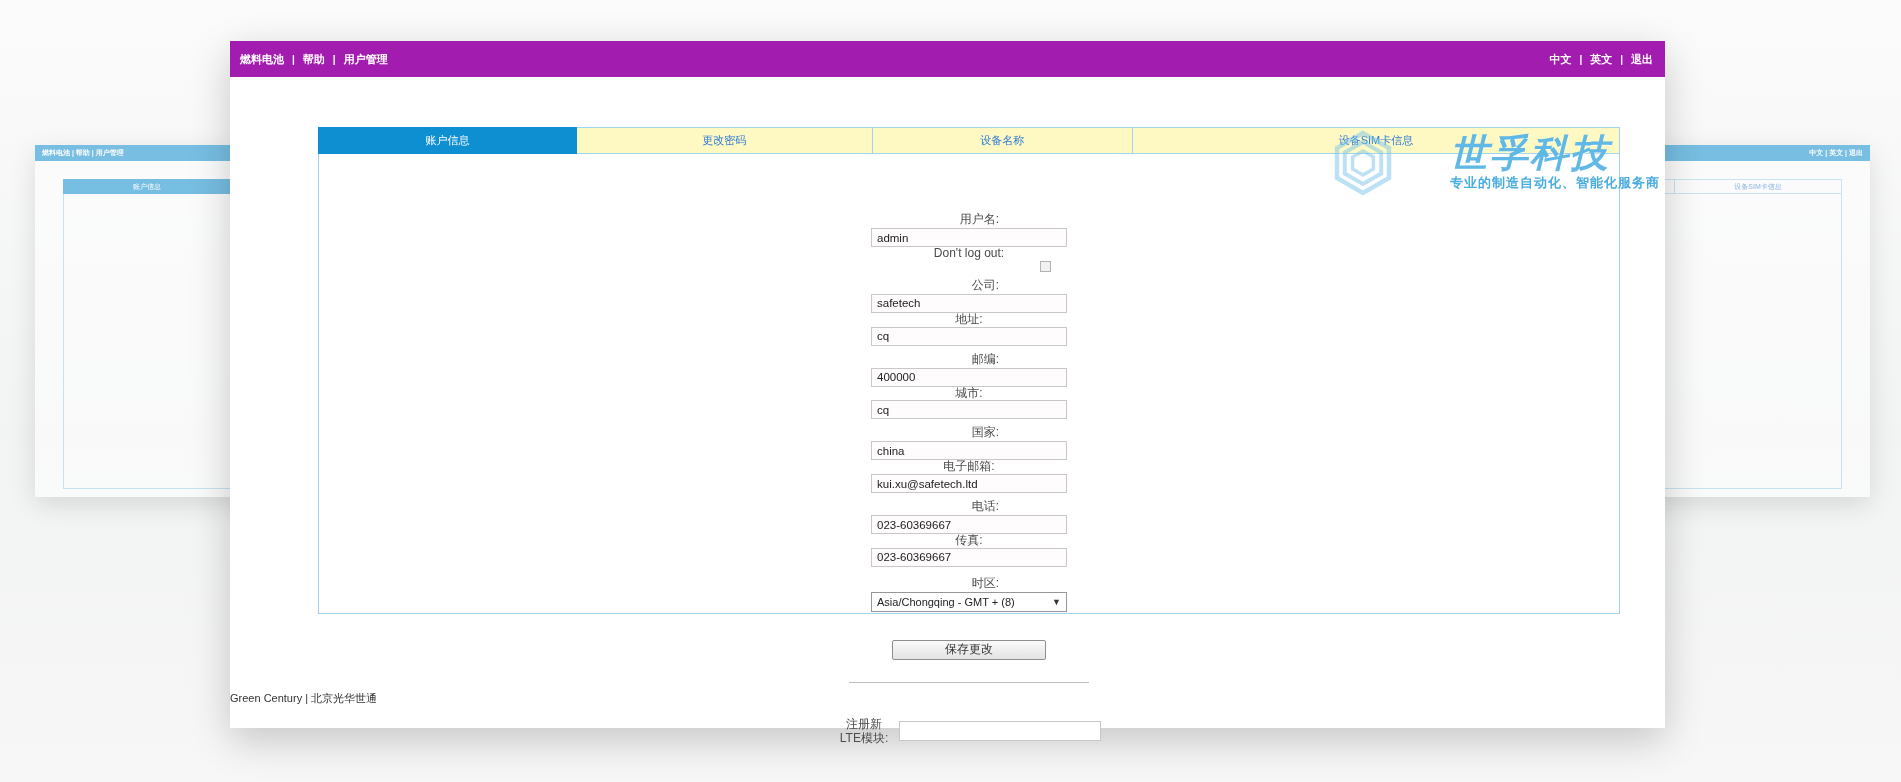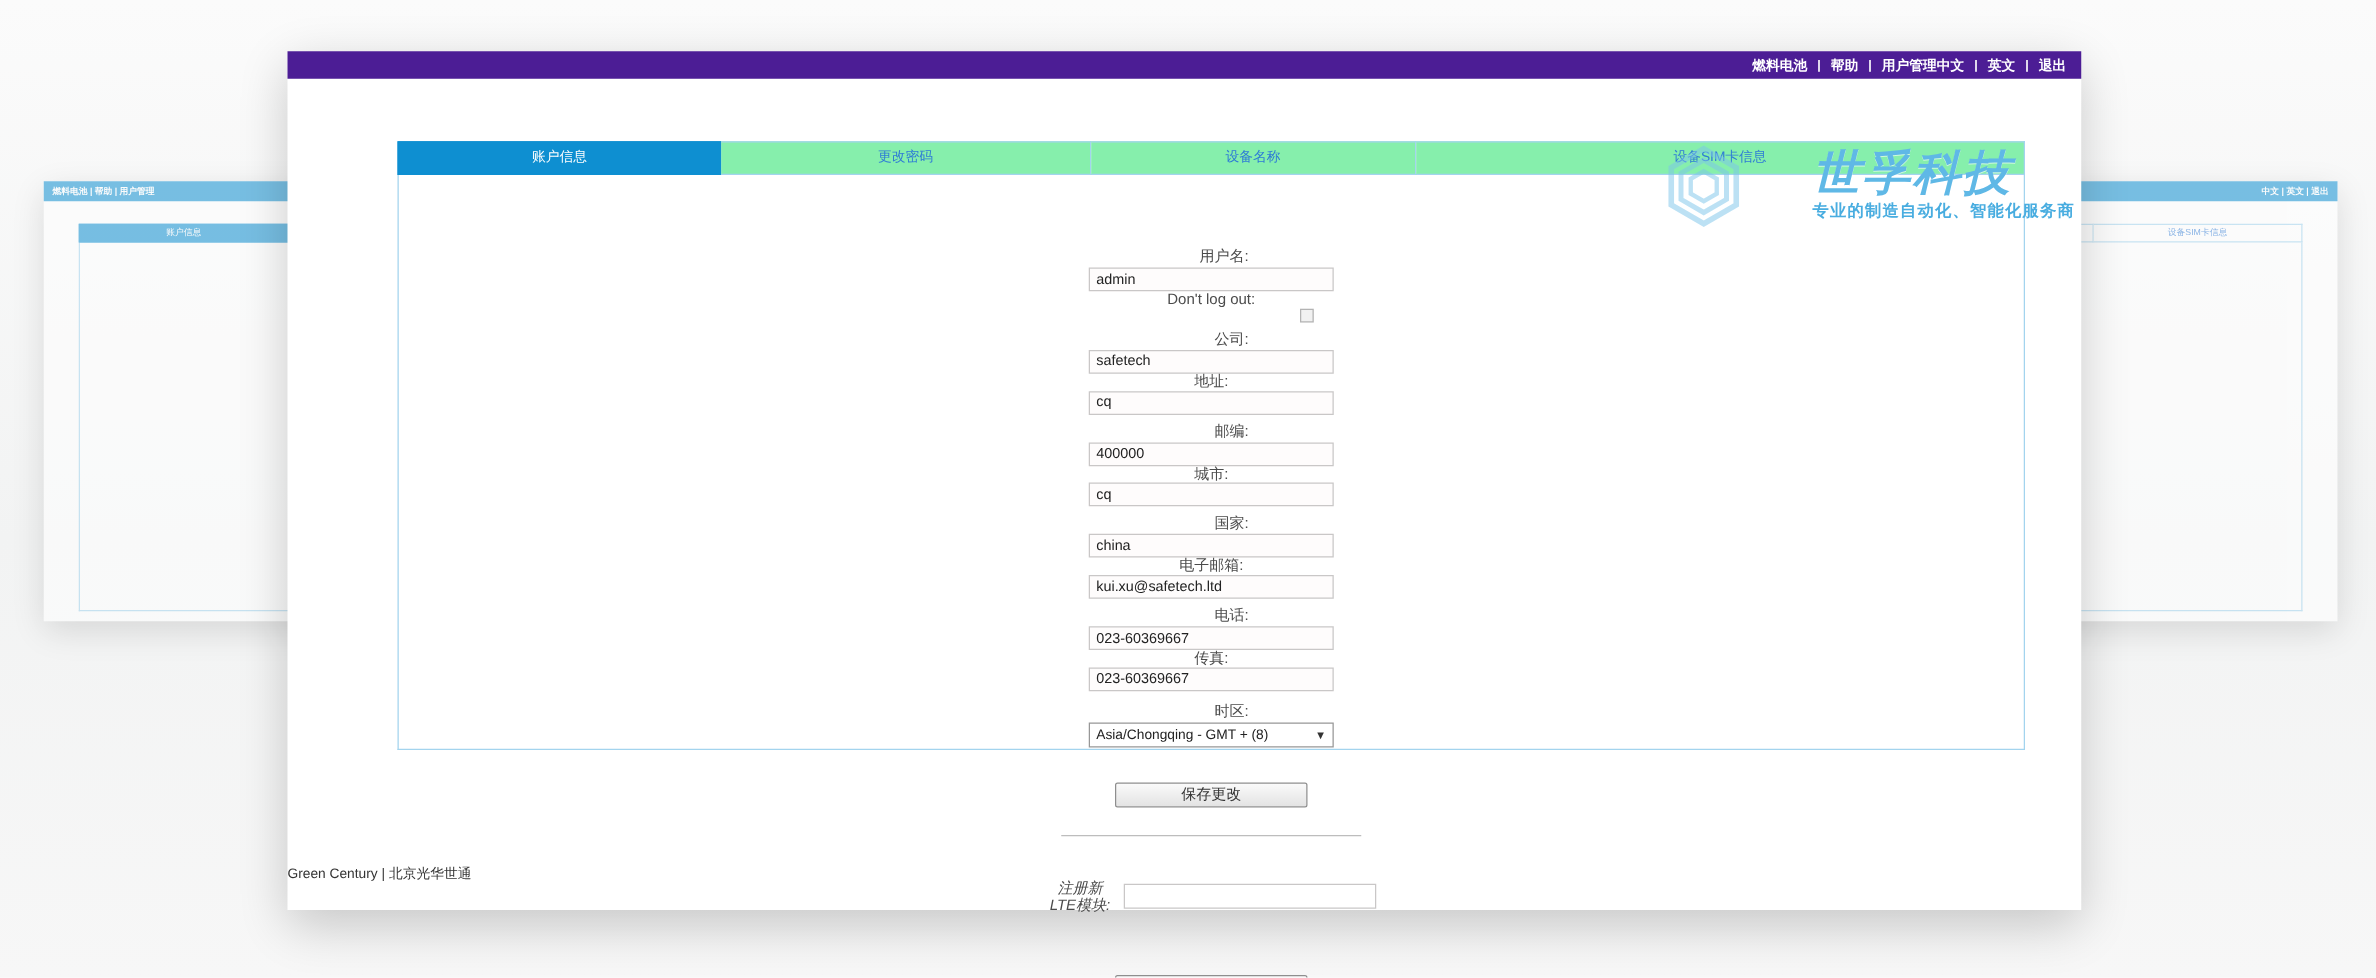--- a/index.html
+++ b/index.html
@@ -18,29 +18,29 @@
   .mini-tabs { display:flex; }
   .mini-tab { flex:1; height:15px; line-height:14px; text-align:center; font-size:7px; color:#2e7bd6;
               background:#fff; border:1px solid #a3d4ee; border-left:none; }
   .mini-tab:first-child { border-left:1px solid #a3d4ee; }
   .mini-tab.active { background:#0e8fd1; color:#fff; border-color:#0e8fd1; }
   .mini-content { border:1px solid #a3d4ee; border-top:none; height:295px; background:#fff; }
 
   
   .main-window { position:absolute; left:230px; top:41px; width:1435px; height:687px; background:#fff;
                  box-shadow:0 12px 38px rgba(0,0,0,0.20); z-index:2; }
-  .navbar { height:22px; background:#4c1d95; display:flex; justify-content:flex-end; align-items:center;
+  .navbar { height:36px; background:#a21caf; display:flex; justify-content:space-between; align-items:center;
             padding:0 12px 0 10px; }
   .nav-group { display:flex; align-items:center; }
   .nav-item { color:#fff; font-size:11px; font-weight:bold; text-decoration:none; cursor:pointer; }
   .nav-sep { color:#fff; font-size:10px; font-weight:bold; margin:0 8px; }
 
   .content-box { margin:50px 45px 0 88px; position:relative; }
   .tabbar { display:flex; }
-  .tab { height:27px; line-height:25px; text-align:center; font-size:11px; color:#2e7bd6; background:#86efac;
+  .tab { height:27px; line-height:25px; text-align:center; font-size:11px; color:#2e7bd6; background:#fef9c3;
          border:1px solid #a3d4ee; border-left:none; cursor:pointer; }
   .tab:first-child { border-left:1px solid #a3d4ee; }
   .tab.active { background:#0e8fd1; color:#fff; border-color:#0e8fd1; }
   .tab.t1 { width:19.9%; } .tab.t2 { width:22.7%; } .tab.t3 { width:20.0%; } .tab.t4 { width:37.4%; }
 
   .panel { border:1px solid #a3d4ee; border-top:none; height:460px; background:#fff; padding-top:57px; }
 
   
   .logo { position:absolute; top:3px; right:-40px; display:flex; align-items:center; z-index:6;
           pointer-events:none;gap:48px; }
@@ -63,21 +63,21 @@
               margin-right:16px; cursor:pointer; }
   .select { width:196px; height:20px; border:1px solid #979797; background:#fff; font-size:11px; color:#222;
             display:flex; align-items:center; justify-content:space-between; padding:0 5px; cursor:pointer; }
   .select .arrow { font-size:9px; color:#333; }
   .btn { display:block; width:154px; height:20px; margin:0 auto; border:1px solid #8e8e8e; border-radius:2px;
          background:linear-gradient(180deg,#fafafa,#e3e3e3); font-size:12px; color:#333; cursor:pointer;
          font-family:"Liberation Sans", sans-serif; line-height:17px; }
   .btn-save { margin-top:28px; }
   .divider { width:240px; margin:22px auto 0 auto; border:none; border-top:1px solid #bdbdbd; }
   .lte-row { display:flex; align-items:center; justify-content:center; margin-top:34px; }
-  .lte-label { width:54px; text-align:center; font-size:12px; color:#4b4b4b; line-height:1.2; margin-right:8px;font-style:italic; }
+  .lte-label { width:54px; text-align:center; font-size:12px; color:#4b4b4b; line-height:1.2; margin-right:8px; }
   .lte-input { width:202px; height:20px; border:1px solid #c9c7c7; background:#fff; font-size:11.5px;
                padding:0 5px; }
   .btn-add { margin-top:48px; }
 
   .footer { position:absolute; bottom:22px; left:0; width:100%; text-align:left; font-size:11px; color:#333; }
 </style>
 </head>
 <body>
 
 <div class="stage">

